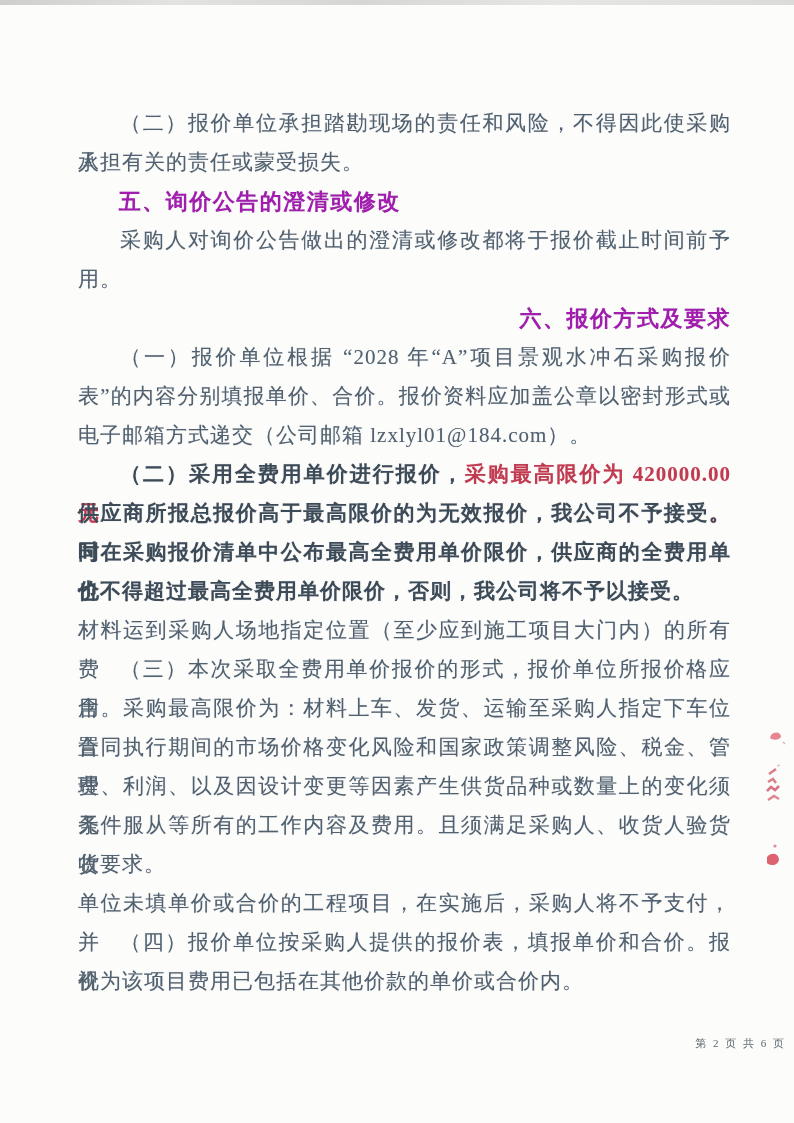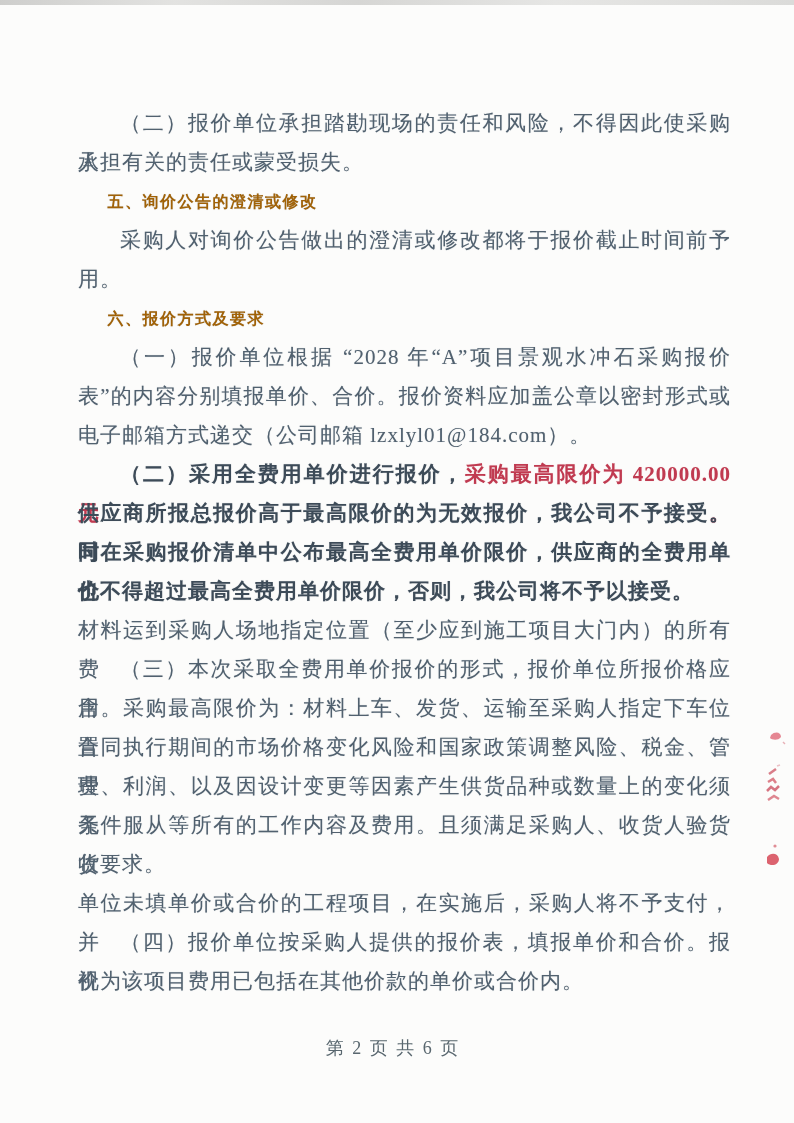--- a/index.html
+++ b/index.html
@@ -32,36 +32,36 @@
   }
   .j{
     white-space:normal;
     text-align:justify;
     text-align-last:justify;
   }
   .ind{text-indent:2em;}
   .hd{
     font-family:"Liberation Sans","DejaVu Sans",sans-serif;
     font-weight:bold;
-    font-size:16px;
-    color:#a16207;
+    font-size:22px;
+    color:#a21caf;
     letter-spacing:1.5px;
     text-shadow:0 0 1px rgba(58,71,82,.25);
   }
   .strong{
     font-weight:bold;
     color:#3d4b58;
     text-shadow:0 0 1px rgba(61,75,88,.28);
   }
   .red{color:#c03a50;text-shadow:0 0 1px rgba(192,58,80,.3);}
   .footer{
     position:absolute;
     top:1036px;left:0;right:8px;
-    text-align:center;
-    font-size:18px;
+    text-align:right;
+    font-size:11px;
     letter-spacing:2px;
     color:#59676f;
   }
   .seal-marks{
     position:absolute;
     top:726px;left:758px;
     width:34px;height:150px;
   }
 </style>
 </head>
@@ -69,21 +69,21 @@
 
 <div class="page">
   <div class="scan-top"></div>
 
   <div class="content">
     <div class="ln ind j">（二）报价单位承担踏勘现场的责任和风险，不得因此使采购人</div>
     <div class="ln">承担有关的责任或蒙受损失。</div>
     <div class="ln hd" style="text-indent:1.85em;">五、询价公告的澄清或修改</div>
     <div class="ln ind j">采购人对询价公告做出的澄清或修改都将于报价截止时间前予</div>
     <div class="ln">用。</div>
-    <div class="ln hd" style="text-indent:1.85em;">六、报价方式及要求</div>
+    <div class="ln hd" style="text-indent:1.85em;text-align:right;">六、报价方式及要求</div>
     <div class="ln ind j">（一）报价单位根据 “2028 年“A”项目景观水冲石采购报价</div>
     <div class="ln j">表”的内容分别填报单价、合价。报价资料应加盖公章以密封形式或</div>
     <div class="ln">电子邮箱方式递交（公司邮箱 lzxlyl01@184.com）。</div>
     <div class="ln ind j strong"><span>（二）采用全费用单价进行报价，</span><span class="red">采购最高限价为 420000.00 元。</span></div>
     <div class="ln strong j">供应商所报总报价高于最高限价的为无效报价，我公司不予接受。同</div>
     <div class="ln strong j">时在采购报价清单中公布最高全费用单价限价，供应商的全费用单价</div>
     <div class="ln strong">也不得超过最高全费用单价限价，否则，我公司将不予以接受。</div>
     <div class="ln j">材料运到采购人场地指定位置（至少应到施工项目大门内）的所有费</div>
     <div class="ln ind j">（三）本次采取全费用单价报价的形式，报价单位所报价格应含</div>
     <div class="ln j">用。采购最高限价为：材料上车、发货、运输至采购人指定下车位置、</div>

